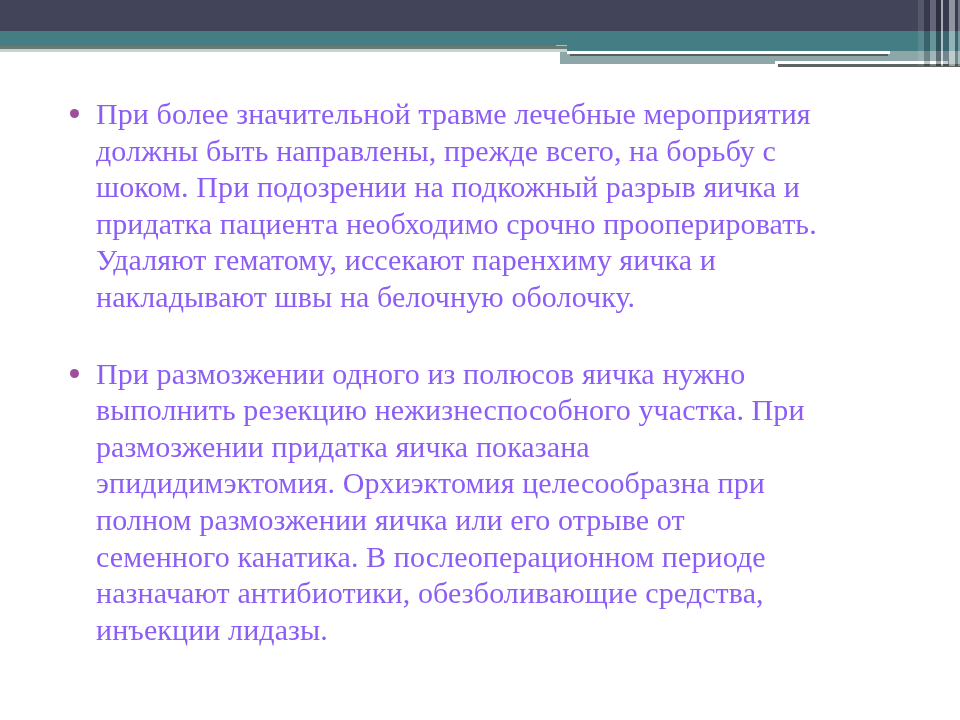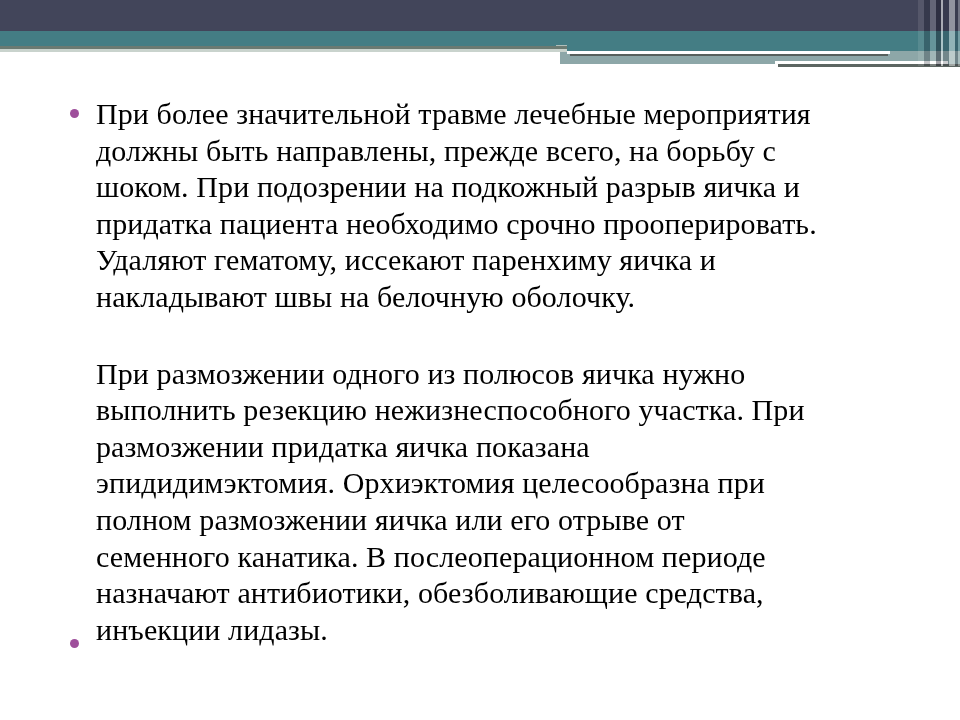--- a/index.html
+++ b/index.html
@@ -48,21 +48,21 @@
     position: absolute;
     left: 68px;
     top: 96px;
     width: 844px;
     color: #1c1c1c;
   }
   .bullet-item {
     display: flex;
     align-items: flex-start;
   }
-  .bullet-item + .bullet-item { margin-top: 40px; align-items: flex-end; }
+  .bullet-item + .bullet-item { margin-top: 40px; }
   .bullet-dot {
     flex: none;
     width: 9px;
     height: 9px;
     border-radius: 50%;
     background: #9e4f9b;
     margin: 13px 17px 0 2px;
   }
   .bullet-text {
     font-size: 30px;
@@ -93,21 +93,21 @@
     <div class="st s2"></div>
     <div class="st s3"></div>
     <div class="st s4"></div>
     <div class="st s5"></div>
     <div class="st s6"></div>
     <div class="st s7"></div>
     <div class="st s8"></div>
     <div class="st s9"></div>
   </div>
 
-  <div class="content" style="color: #000000;">
+  <div class="content" style="color: #8b5cf6;">
 
     <div class="bullet-item">
       <span class="bullet-dot" style="background-color: rgb(158, 79, 155);"></span>
       <div class="bullet-text">При более значительной травме лечебные мероприятия
 должны быть направлены, прежде всего, на борьбу с
 шоком. При подозрении на подкожный разрыв яичка и
 придатка пациента необходимо срочно прооперировать.
 Удаляют гематому, иссекают паренхиму яичка и
 накладывают швы на белочную оболочку.</div>
     </div>

